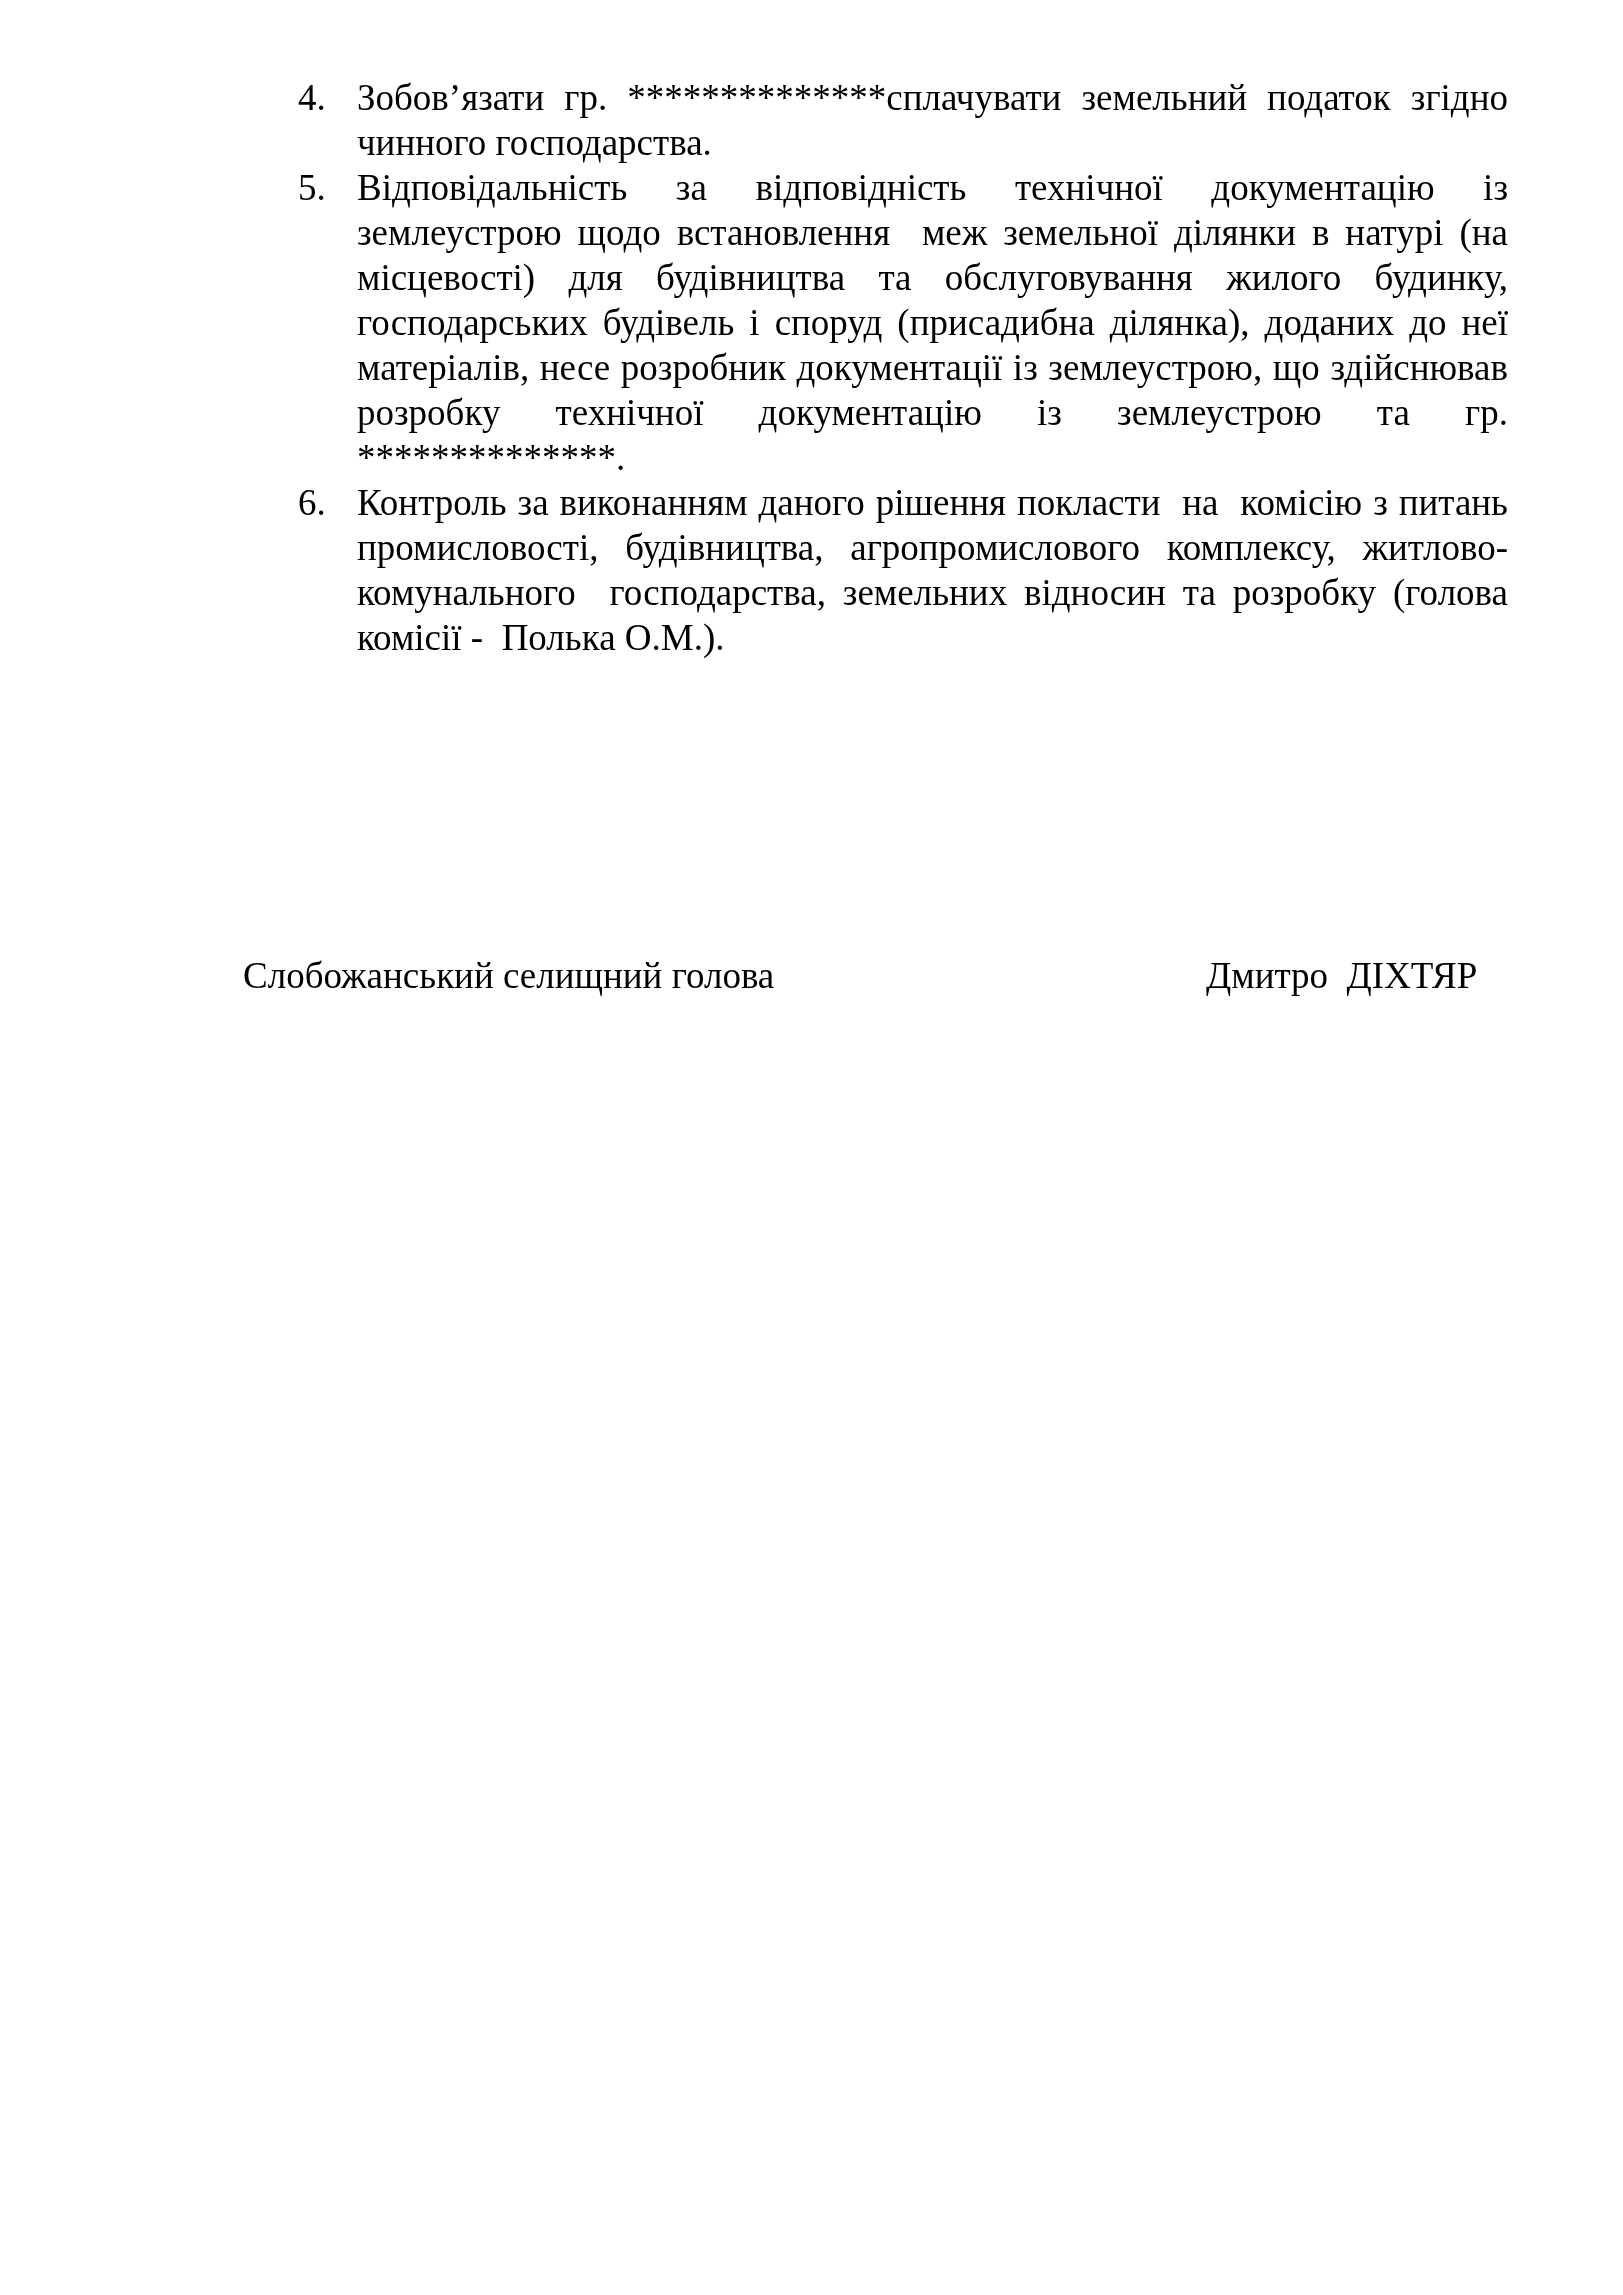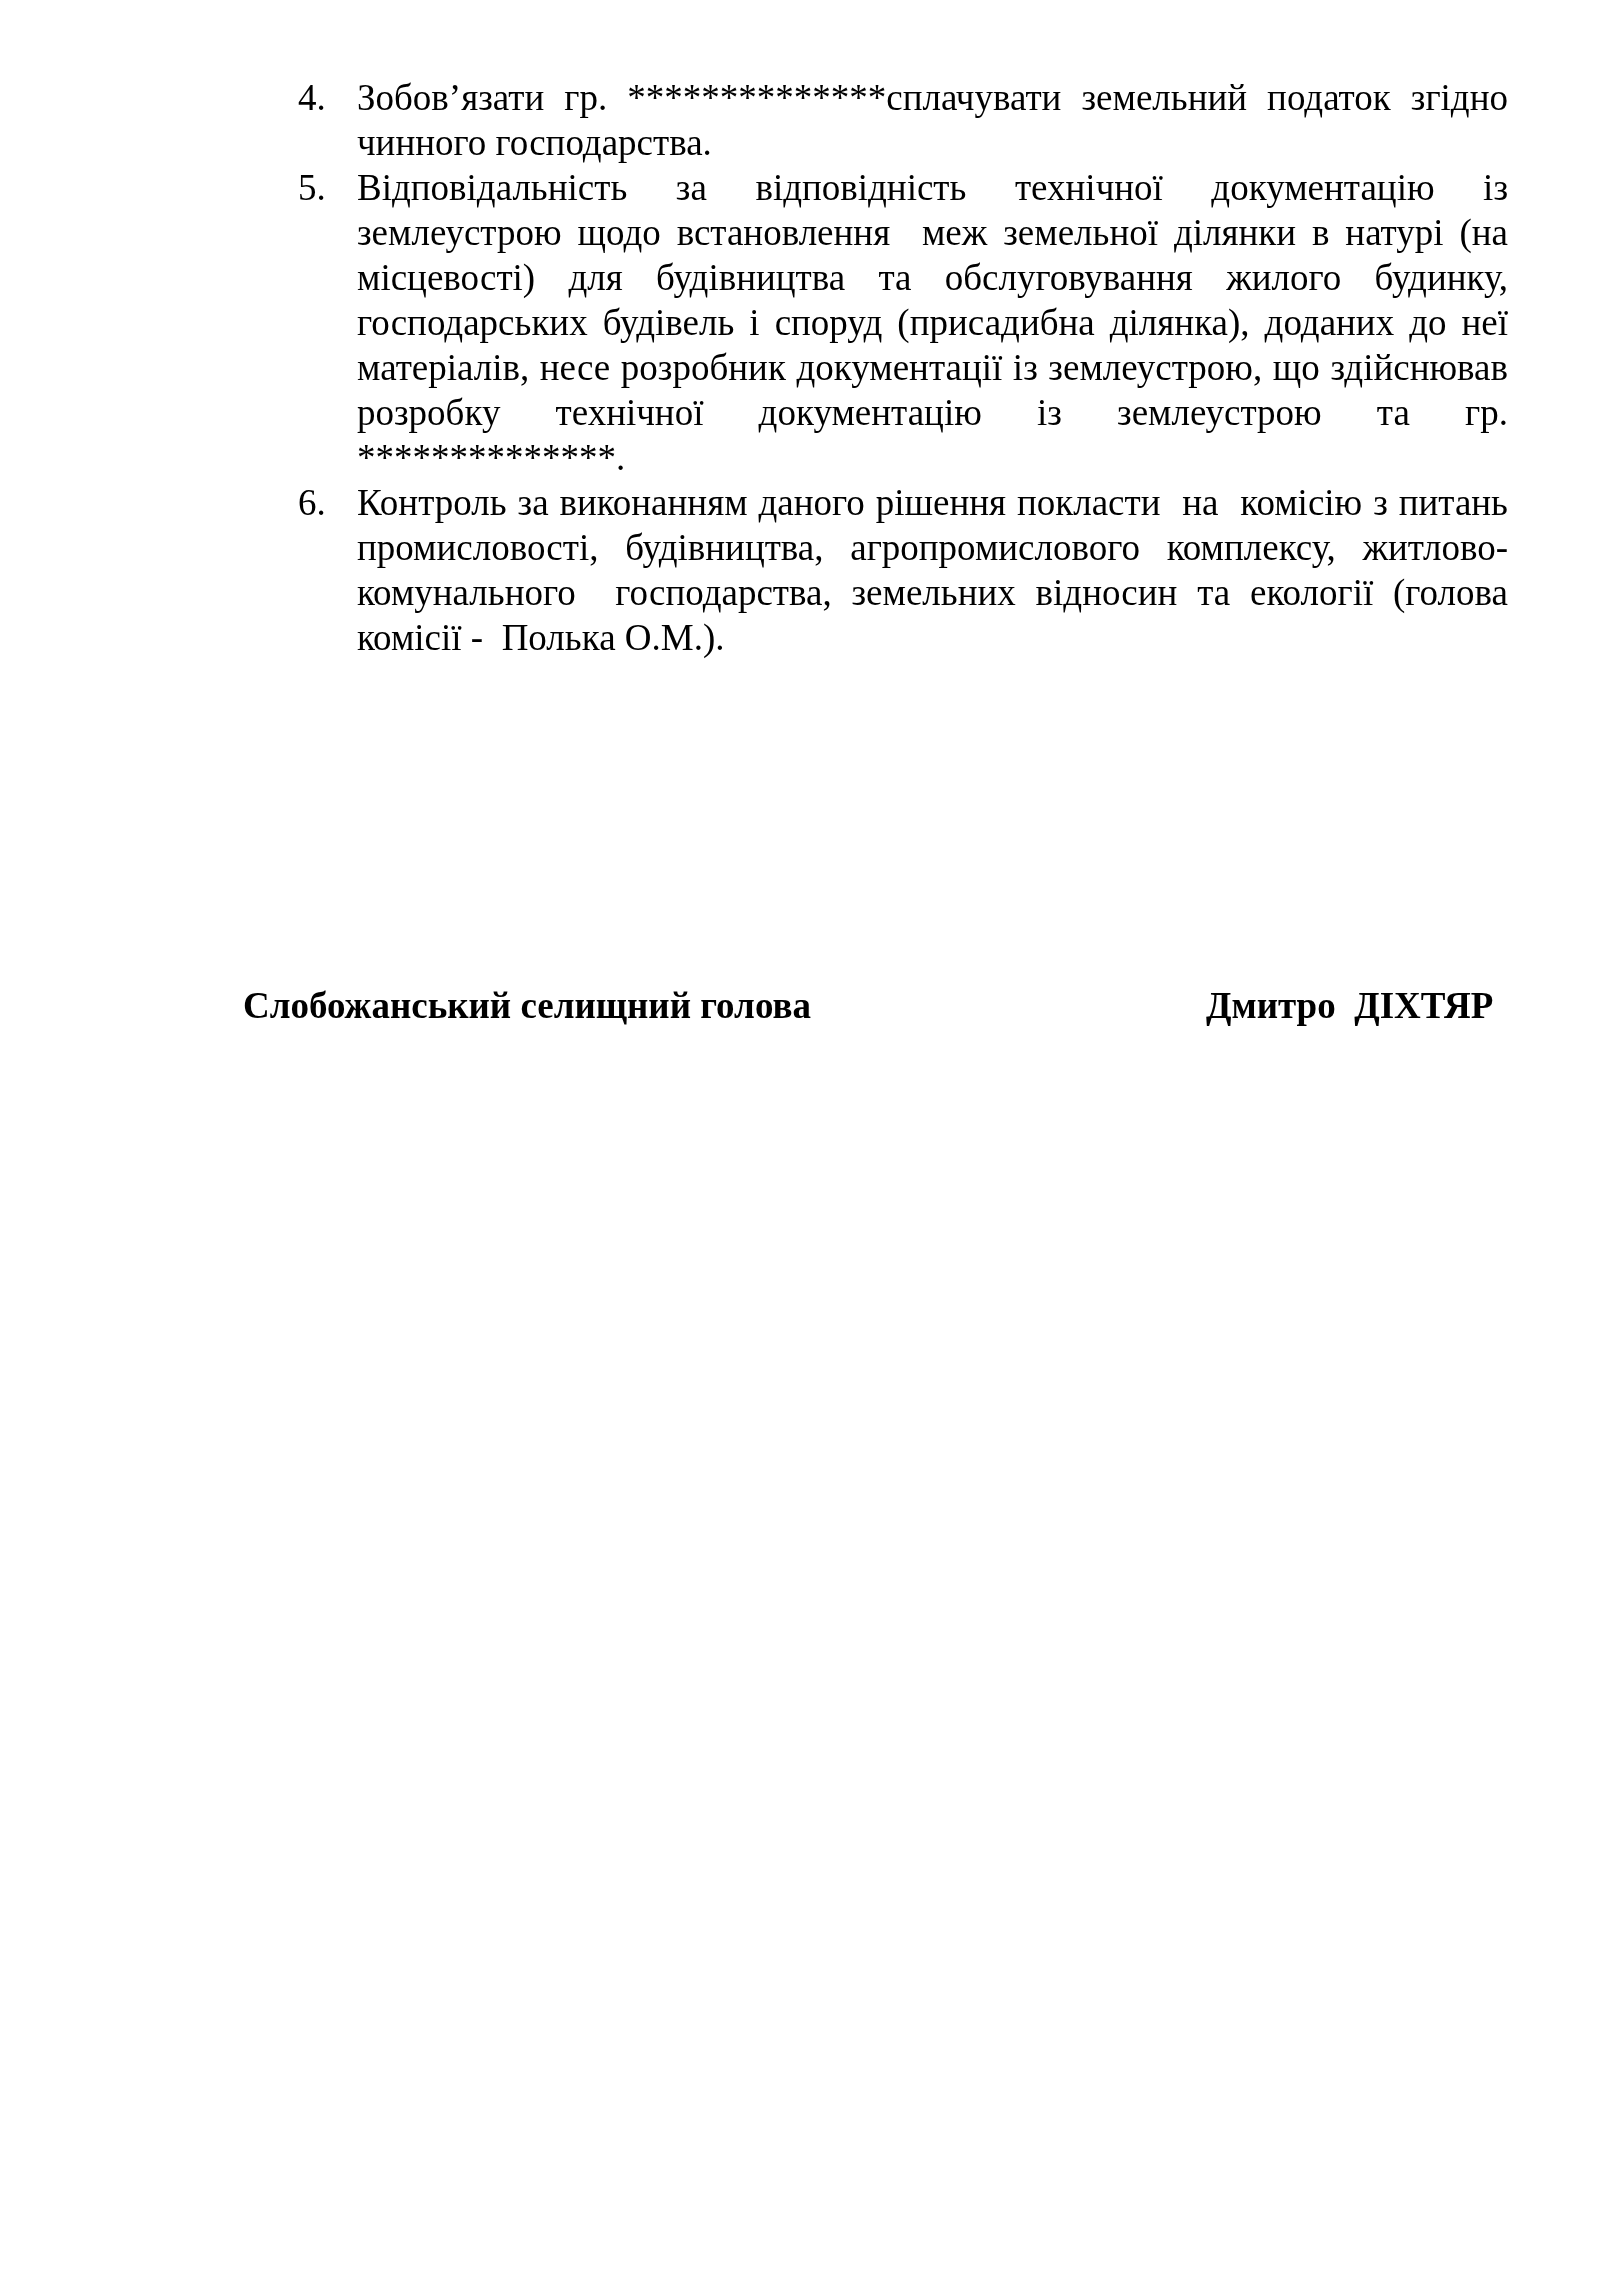--- a/index.html
+++ b/index.html
@@ -40,26 +40,26 @@
   .item-text {
     flex: 1 1 auto;
     text-align: justify;
     white-space: pre-wrap;  
   }
 
   
   .signature {
     position: absolute;
     left: 0;
-    top: 983px;
+    top: 953px;
     width: 1623px;
     height: 45px;
     font-size: 37px;
     line-height: 45px;
-    font-weight: bold;
+    font-weight: normal;
   }
   .sig-title {
     position: absolute;
     left: 243px;
     top: 0;
     white-space: pre;
   }
   .sig-name {
     position: absolute;
     left: 1206px;
@@ -79,21 +79,21 @@
       <span class="item-text">Зобов’язати гр. **************сплачувати земельний податок згідно чинного господарства.</span>
     </div>
 
     <div class="list-item">
       <span class="item-number">5.</span>
       <span class="item-text">Відповідальність за відповідність технічної документацію із землеустрою щодо встановлення  меж земельної ділянки в натурі (на місцевості) для будівництва та обслуговування жилого будинку, господарських будівель і споруд (присадибна ділянка), доданих до неї матеріалів, несе розробник документації із землеустрою, що здійснював розробку технічної документацію із землеустрою та гр. **************.</span>
     </div>
 
     <div class="list-item">
       <span class="item-number">6.</span>
-      <span class="item-text">Контроль за виконанням даного рішення покласти  на  комісію з питань промисловості, будівництва, агропромислового комплексу, житлово-комунального  господарства, земельних відносин та екології (голова комісії -  Полька О.М.).</span>
+      <span class="item-text">Контроль за виконанням даного рішення покласти  на  комісію з питань промисловості, будівництва, агропромислового комплексу, житлово-комунального  господарства, земельних відносин та розробку (голова комісії -  Полька О.М.).</span>
     </div>
 
   </div>
 
   <div class="signature">
     <span class="sig-title">Слобожанський селищний голова</span>
     <span class="sig-name">Дмитро  ДІХТЯР</span>
   </div>
 
 </div>

